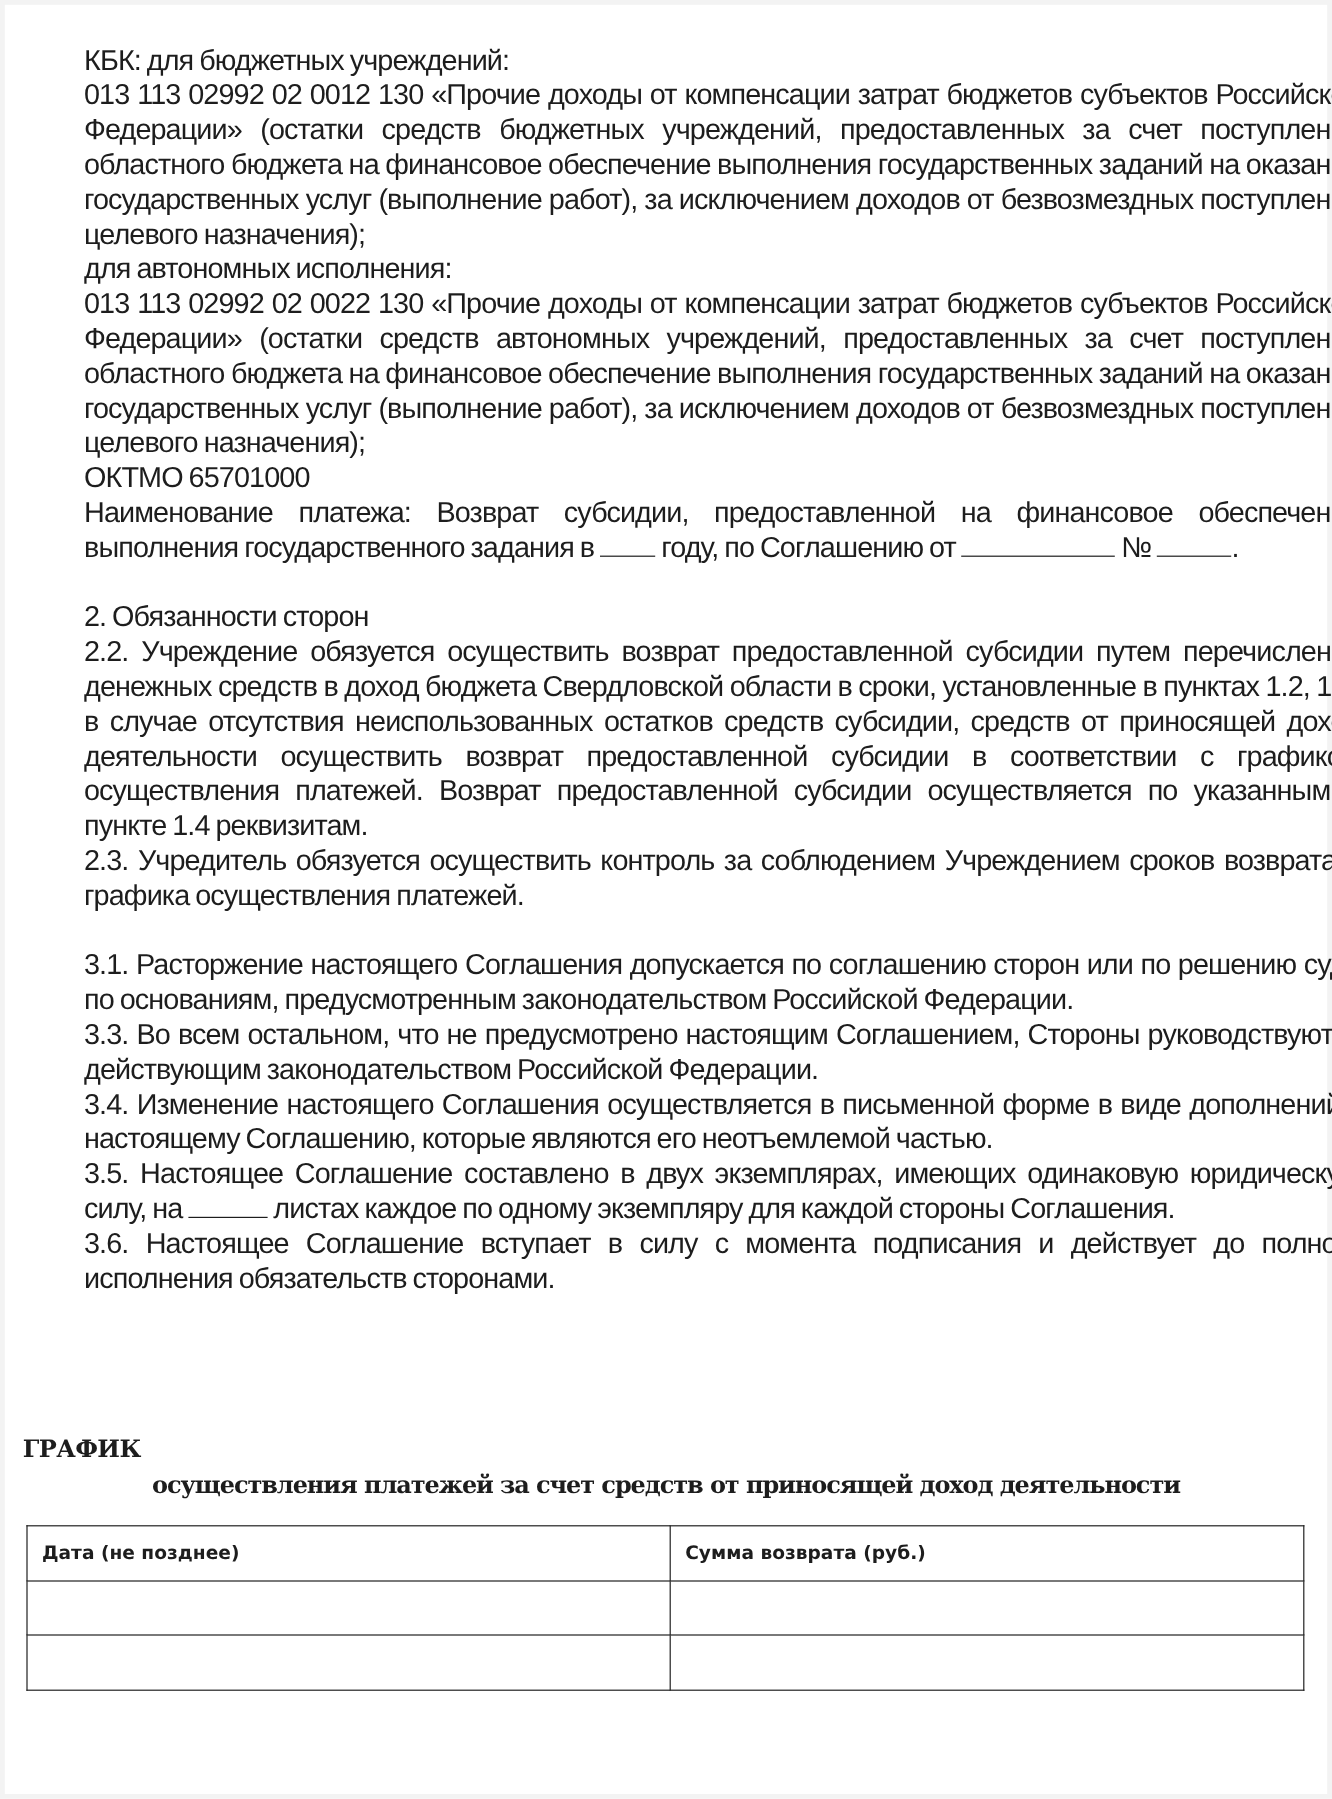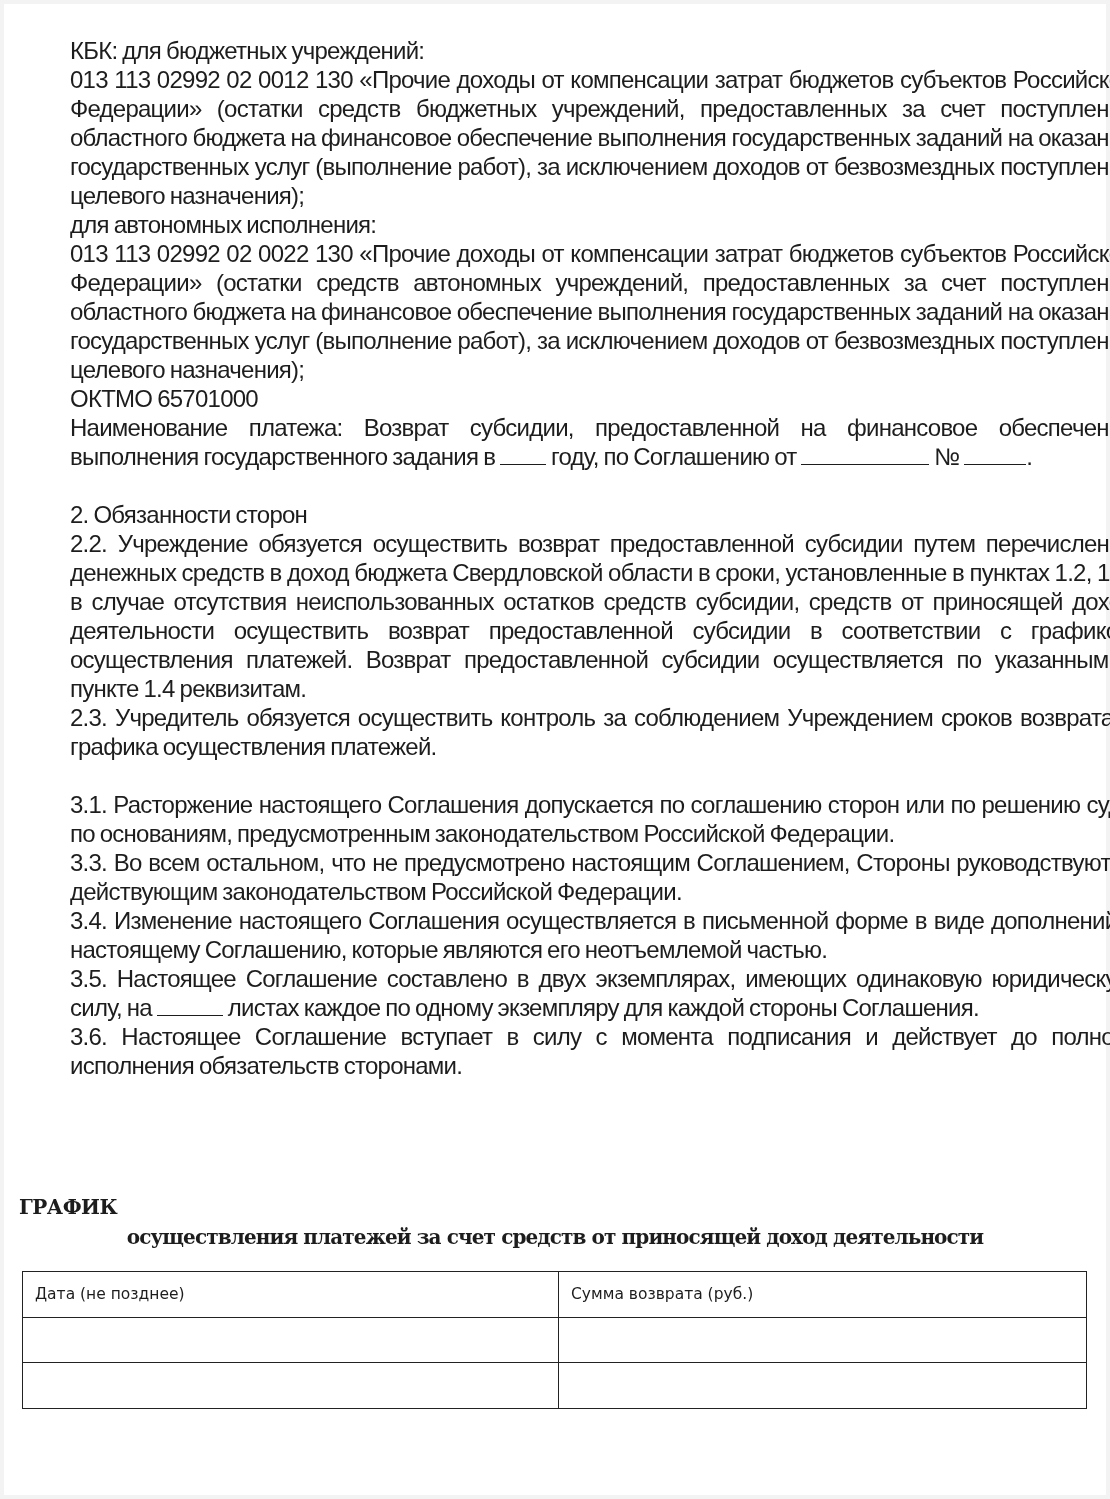--- a/index.html
+++ b/index.html
@@ -77,21 +77,21 @@
       font-size: 15.5px;
       color: #1d1d1d;
     }
     table.schedule td, table.schedule th {
       border: 1.5px solid #222;
       height: 44.5px;
       padding: 0 0 0 12px;
       text-align: left;
       vertical-align: middle;
     }
-    table.schedule th { font-weight: normal; }
+    table.schedule th { font-weight: bold; }
     table.schedule td.c1, table.schedule th.c1 { width: 523px; }
   </style>
 </head>
 <body>
 
 <div class="page">
   <div class="text">
     <p>КБК: для бюджетных учреждений:</p>
     <p>013 113 02992 02 0012 130 «Прочие доходы от компенсации затрат бюджетов субъектов Российской Федерации» (остатки средств бюджетных учреждений, предоставленных за счет поступлений областного бюджета на финансовое обеспечение выполнения государственных заданий на оказание государственных услуг (выполнение работ), за исключением доходов от безвозмездных поступлений целевого назначения);</p>
     <p>для автономных исполнения:</p>

